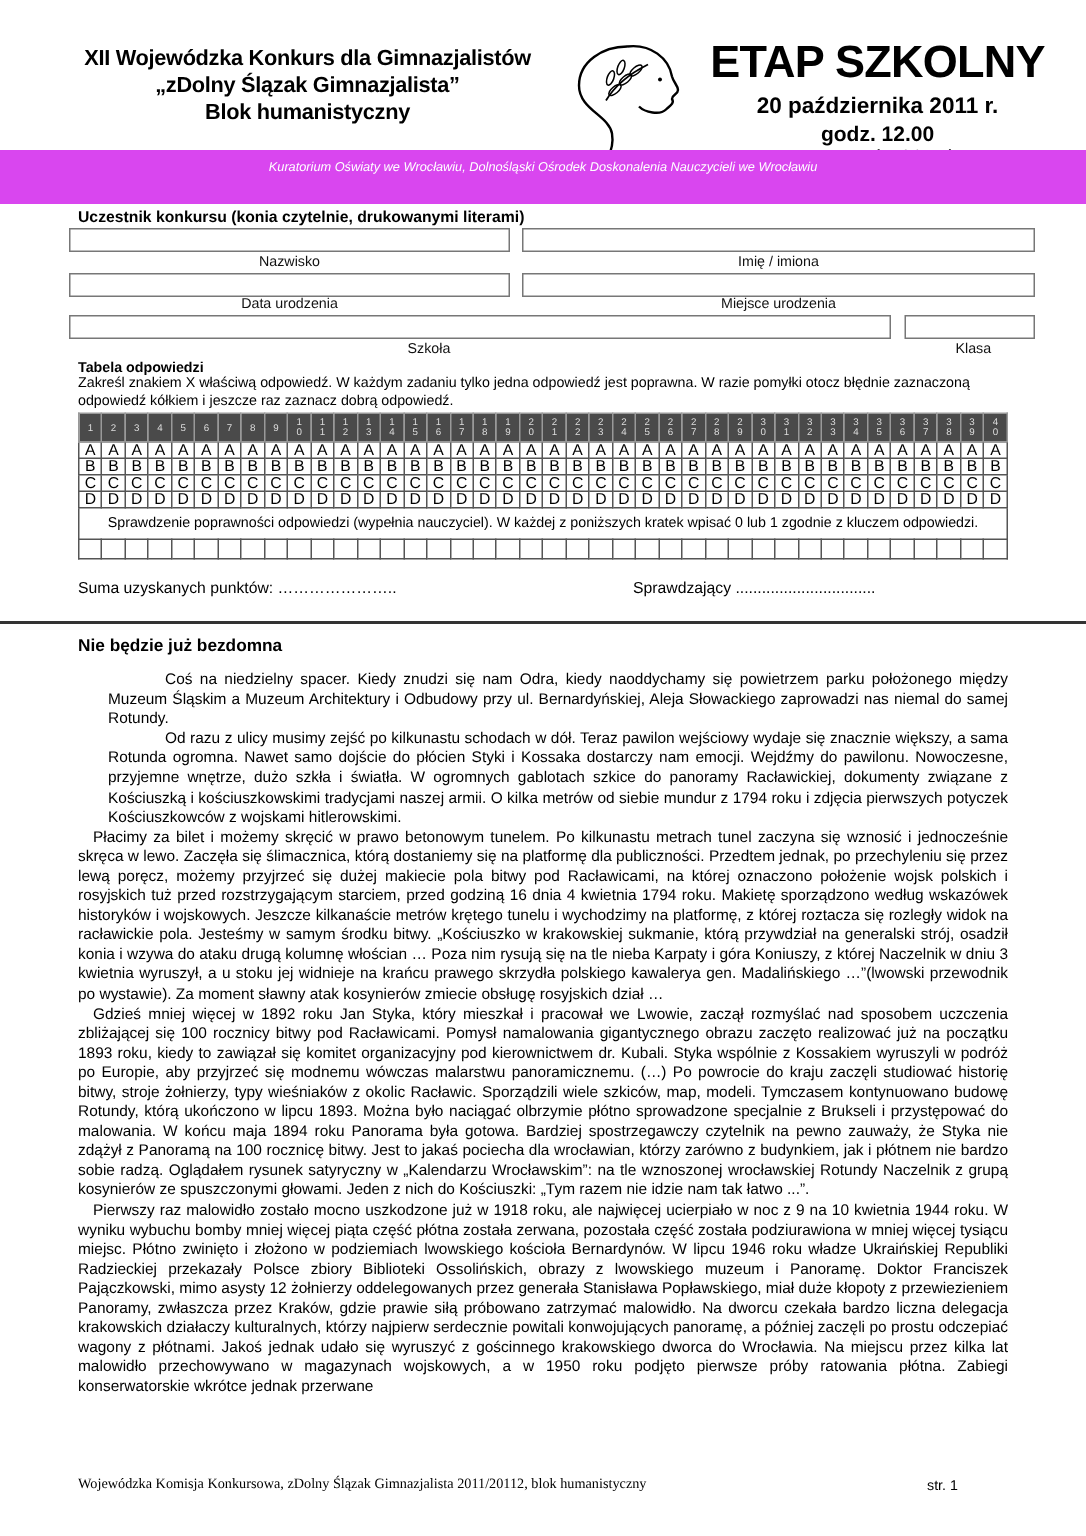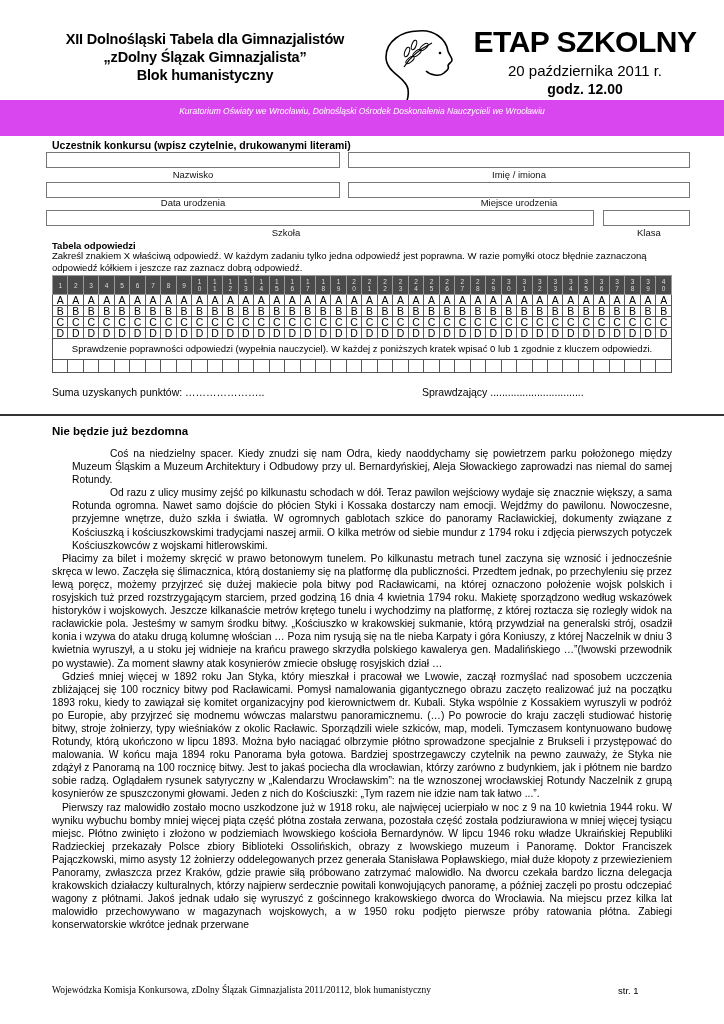--- a/index.html
+++ b/index.html
@@ -2,21 +2,21 @@
 <html><head>
 <meta charset="utf-8">
 <style>
   html, body { margin: 0; padding: 0; background: #ffffff; }
   body { width: 724px; height: 1024px; position: relative; overflow: hidden; font-family: "Liberation Sans", sans-serif; color: #000; }
 
   .hdr-left { position: absolute; left: 40px; top: 30px; width: 330px; text-align: center; font-weight: bold; font-size: 14.5px; line-height: 18px; letter-spacing: -0.2px; }
   .logo { position: absolute; left: 380px; top: 27px; width: 80px; height: 110px; }
   .hdr-right { position: absolute; left: 470px; top: 26px; width: 230px; text-align: center; }
   .etap { font-weight: bold; font-size: 30px; line-height: 32px; letter-spacing: -0.5px; text-align: center; }
-  .date { font-weight: normal; font-size: 15px; line-height: 19px; margin-top: 3px; }
+  .date { font-weight: bold; font-size: 15px; line-height: 19px; margin-top: 3px; }
   .godz { font-weight: bold; font-size: 14px; line-height: 18px; }
   .czas { font-size: 14.5px; line-height: 17px; }
   .bar { position: absolute; left: 0; top: 100px; width: 724px; height: 36px; background: #d946ef; color: #fff; font-size: 8.5px; line-height: 22px; text-align: center; font-style: italic; }
 
   .section-title { position: absolute; font-weight: bold; font-size: 10.5px; }
   .field { position: absolute; border: 1px solid #777; height: 16px; box-sizing: border-box; background: #fff; }
   .field-label { position: absolute; font-size: 9.5px; text-align: center; color: #111; }
 
   .tab-title { position: absolute; left: 52px; top: 240px; font-weight: bold; font-size: 9.5px; }
   .tab-instr { position: absolute; left: 52px; top: 250px; width: 625px; font-size: 9.5px; line-height: 12px; }
@@ -37,21 +37,21 @@
   .article p.i1 { text-indent: 38px; margin-left: 20px; }
   .article p.i2 { text-indent: 10px; }
 
   .footer { position: absolute; left: 52px; top: 985px; font-family: "Liberation Serif", serif; font-size: 9.5px; }
   .pagenum { position: absolute; left: 618px; top: 985px; font-family: Liberation Sans, sans-serif; font-size: 9.5px; }
 </style>
 </head>
 <body>
 
 <div class="hdr-left">
-  <div>XII Dolnośląski Tabela dla Gimnazjalistów</div>
+  <div>XII Wojewódzka Konkurs dla Gimnazjalistów</div>
   <div>„zDolny Ślązak Gimnazjalista”</div>
   <div>Blok humanistyczny</div>
 </div>
 
 <svg class="logo" viewBox="0 0 80 110">
   <path d="M38 4 C22 4 6 14 6 30 C6 46 26 50 28 62 C30 74 22 86 10 96" fill="none" stroke="#000" stroke-width="1.6"></path>
   <path d="M38 4 C54 2 66 12 68 24 C69 28 72 30 72 33 C72 36 68 36 68 39 C70 42 66 44 64 46 C60 50 50 48 46 44" fill="none" stroke="#000" stroke-width="1.6"></path>
   <path d="M24 40 C30 30 40 22 52 16" fill="none" stroke="#000" stroke-width="1.2"></path>
   <ellipse cx="30" cy="33" rx="5" ry="2.2" transform="rotate(-40 30 33)" fill="none" stroke="#000" stroke-width="1"></ellipse>
   <ellipse cx="37" cy="26" rx="5" ry="2.2" transform="rotate(-40 37 26)" fill="none" stroke="#000" stroke-width="1"></ellipse>
@@ -63,21 +63,21 @@
 
 <div class="hdr-right">
   <div class="etap">ETAP SZKOLNY</div>
   <div class="date">20 października 2011 r.</div>
   <div class="godz">godz. 12.00</div>
   <div class="czas">czas trwania 60 minut</div>
 </div>
 
 <div class="bar">Kuratorium Oświaty we Wrocławiu, Dolnośląski Ośrodek Doskonalenia Nauczycieli  we Wrocławiu</div>
 
-<div class="section-title" style="left:52px; top:139px;">Uczestnik konkursu (wpisz czytelnie, drukowanymi literami)</div>
+<div class="section-title" style="left:52px; top:139px;">Uczestnik konkursu (konia czytelnie, drukowanymi literami)</div>
 
 <div class="field" style="left:46px; top:152px; width:294px;"></div>
 <div class="field" style="left:348px; top:152px; width:342px;"></div>
 <div class="field-label" style="left:46px; top:169px; width:294px;">Nazwisko</div>
 <div class="field-label" style="left:348px; top:169px; width:342px;">Imię / imiona</div>
 
 <div class="field" style="left:46px; top:182px; width:294px;"></div>
 <div class="field" style="left:348px; top:182px; width:342px;"></div>
 <div class="field-label" style="left:46px; top:197px; width:294px;">Data urodzenia</div>
 <div class="field-label" style="left:348px; top:197px; width:342px;">Miejsce urodzenia</div>

